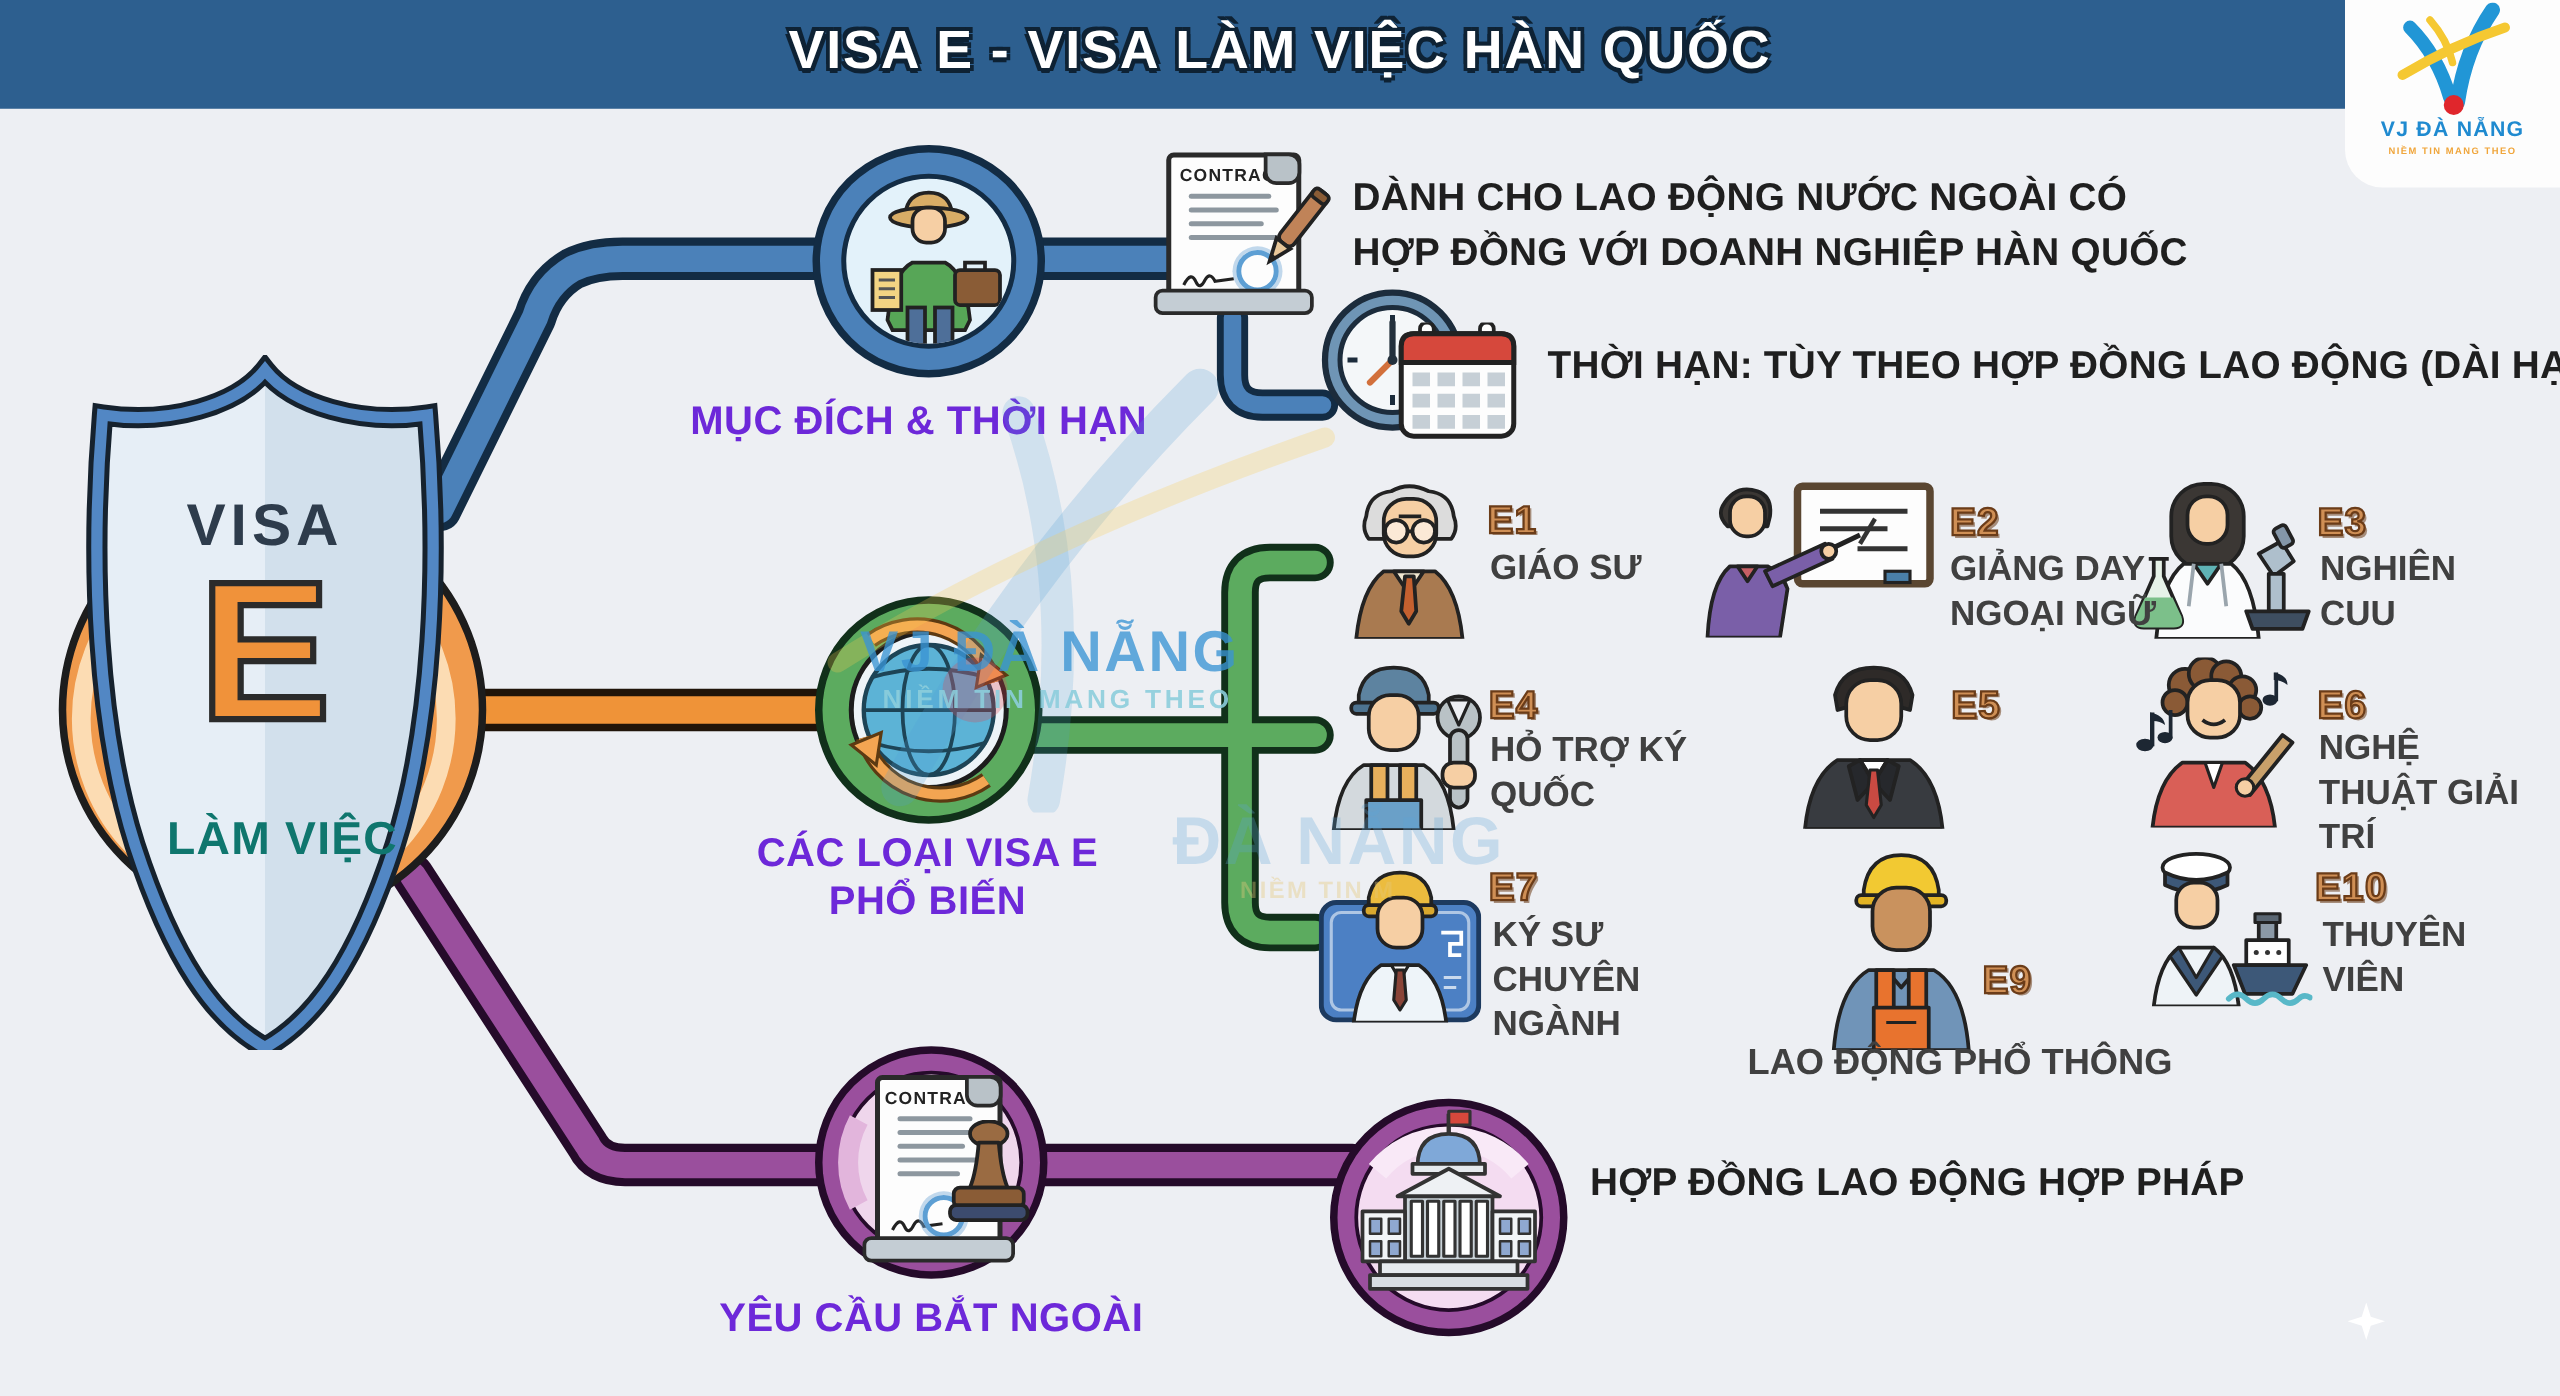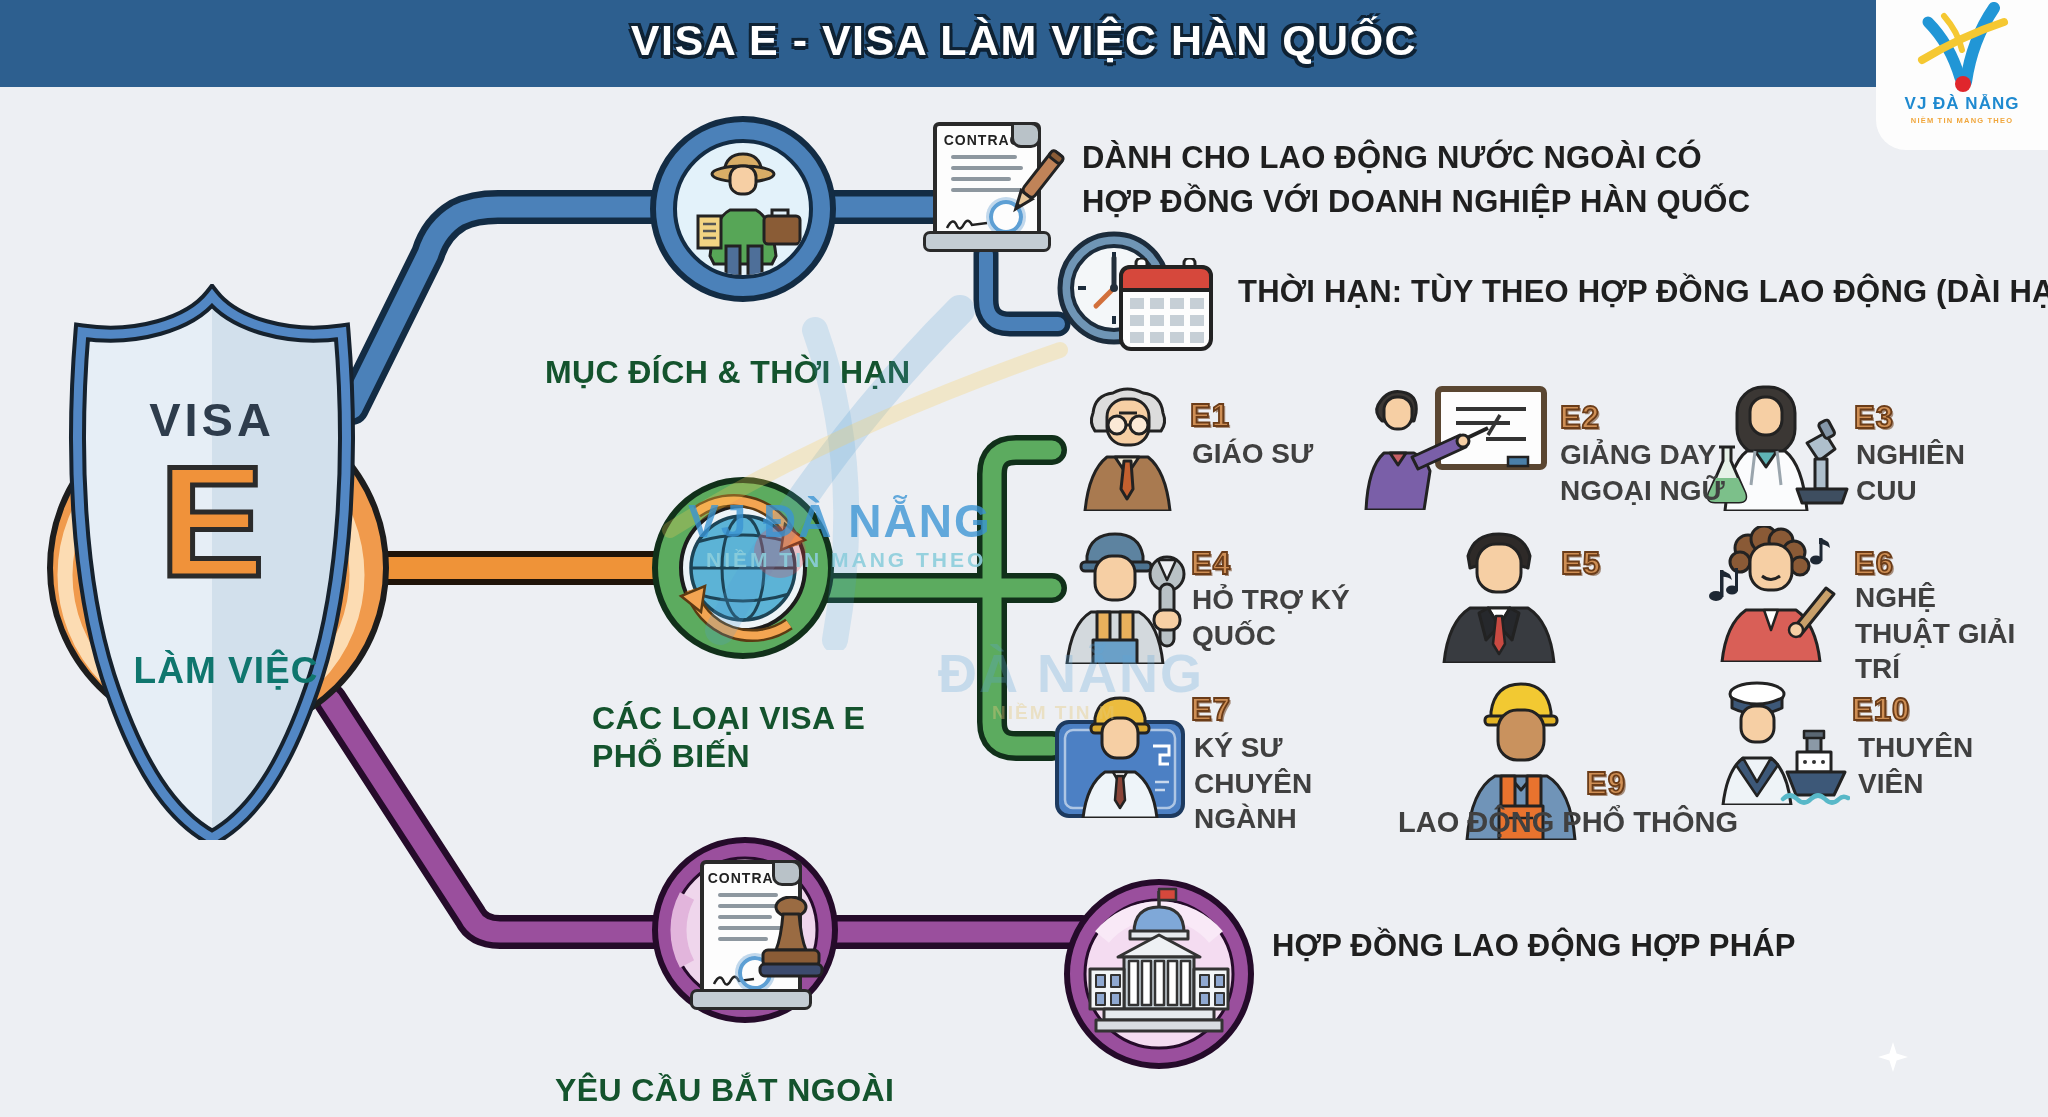--- a/index.html
+++ b/index.html
@@ -13,22 +13,22 @@
          text-shadow:-3px -3px 0 #0e2234,3px -3px 0 #0e2234,-3px 3px 0 #0e2234,3px 3px 0 #0e2234,0 4px 0 #0e2234;}
   
   .logo-card{position:absolute;right:0;top:0;width:172px;height:150px;background:#fdfdfd;
              border-radius:0 0 0 30px;z-index:50;display:flex;flex-direction:column;align-items:center;
              padding-top:2px;box-sizing:border-box;}
   .logo-name{font-size:17px;font-weight:800;color:#1f8ad0;letter-spacing:1px;margin-top:-4px;}
   .logo-tag{font-size:7.5px;font-weight:700;color:#f0a63c;letter-spacing:1.2px;margin-top:2px;}
   
   .connectors{position:absolute;left:0;top:0;z-index:5;}
   .node{z-index:12;}
-  .node-label{position:absolute;z-index:15;font-weight:800;font-size:32px;
-              color:#14532d;letter-spacing:.4px;line-height:1.15;margin-top:36px;}
+  .node-label{position:absolute;z-index:15;text-align:center;font-weight:800;font-size:32px;
+              color:#6d28d9;letter-spacing:.4px;line-height:1.15;}
   .note{position:absolute;z-index:15;font-weight:800;font-size:31px;color:#1f1f1f;
         white-space:nowrap;letter-spacing:.2px;}
   
   .shield-text{position:absolute;left:52px;top:284px;width:320px;z-index:14;text-align:center;}
   .shield-visa{position:absolute;left:0;top:108px;width:100%;font-size:47px;font-weight:800;
                color:#2e3c4c;letter-spacing:4px;}
   .shield-e{position:absolute;left:0;top:158px;width:100%;font-size:158px;font-weight:800;
             color:#f0923a;-webkit-text-stroke:5px #2b2b2b;line-height:1;}
   .shield-lv{position:absolute;left:14px;top:366px;width:100%;font-size:37px;font-weight:800;
              color:#0f766e;letter-spacing:1px;}
@@ -40,21 +40,21 @@
   .doc-base{position:absolute;left:-14px;right:-14px;bottom:-12px;height:15px;background:#c4cdd4;
             border:3px solid #2a2a2a;border-radius:7px;}
   .doc-curl{position:absolute;right:-4px;top:-4px;width:24px;height:20px;background:#b9c2c8;
             border:3px solid #2a2a2a;border-radius:0 10px 10px 10px;}
   .stamp-mark{position:absolute;width:26px;height:26px;border:4px solid #5d9fd4;border-radius:50%;
               box-shadow:0 0 0 3px rgba(120,170,215,.45);}
   
   .badge{position:absolute;z-index:15;font-size:31px;font-weight:900;color:#cf8f55;
          -webkit-text-stroke:1.8px #6b3c18;letter-spacing:1px;text-shadow:2px 2px 0 rgba(107,60,24,.55);}
   .vt-label{position:absolute;z-index:15;font-weight:800;font-size:28px;line-height:1.27;color:#404040;}
-  .vt-caption{text-align:center;white-space:nowrap;font-size:29px;}
+  .vt-caption{text-align:center;white-space:nowrap;font-size:29px;margin-top:28px;}
   
   .wm{z-index:40;pointer-events:none;}
   .wm-name{position:absolute;left:688px;top:494px;font-size:46px;font-weight:800;
            color:rgba(58,148,212,.78);letter-spacing:2px;white-space:nowrap;}
   .wm-tag{position:absolute;left:706px;top:548px;font-size:21px;font-weight:700;
           color:rgba(140,205,220,.9);letter-spacing:3px;white-space:nowrap;}
   .wm-name2{position:absolute;left:938px;top:642px;font-size:54px;font-weight:800;
             color:rgba(95,165,215,.28);letter-spacing:2px;white-space:nowrap;}
   .wm-tag2{position:absolute;left:992px;top:702px;font-size:19px;font-weight:700;
            color:rgba(230,200,120,.38);letter-spacing:2px;white-space:nowrap;}

